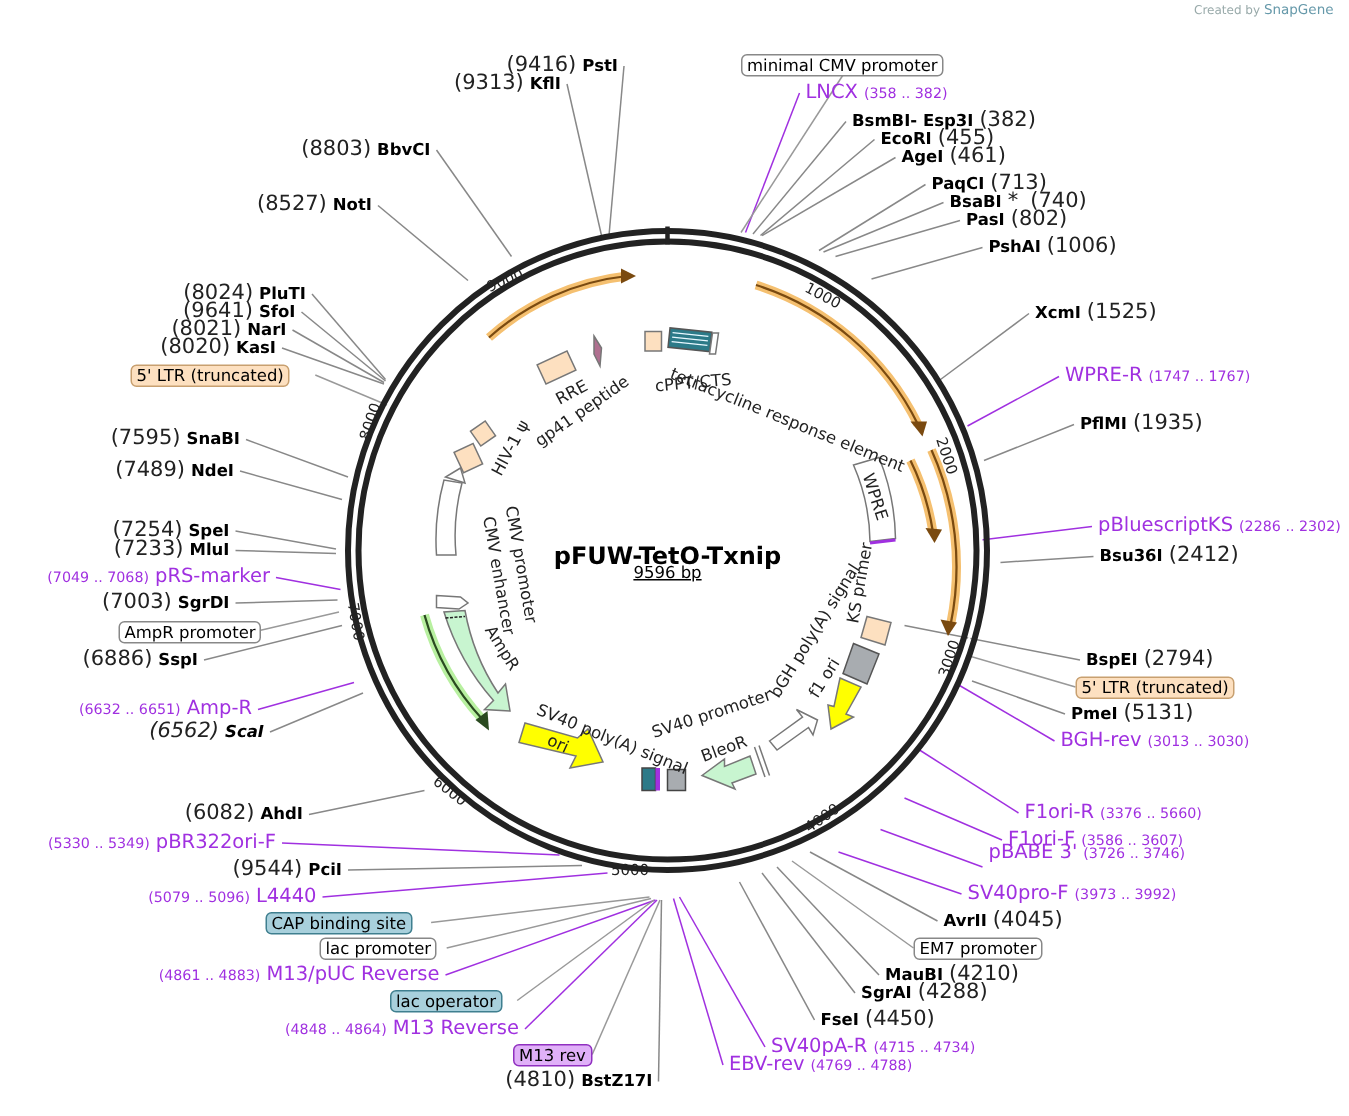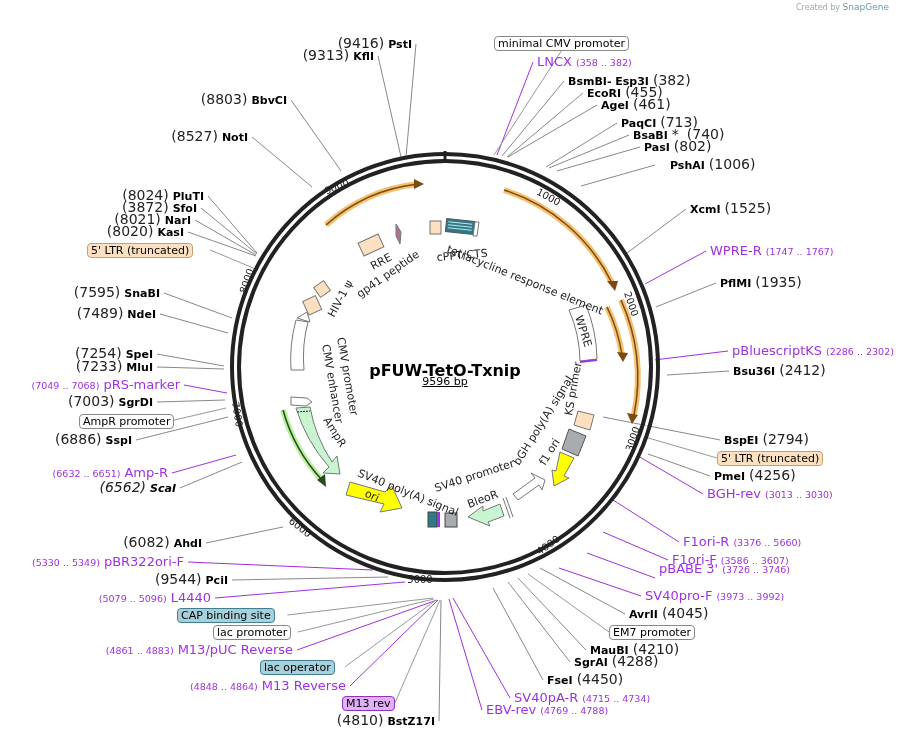--- a/index.html
+++ b/index.html
@@ -207,45 +207,45 @@
 
 <div class="center-title">pFUW-TetO-Txnip</div>
 <div class="center-bp">9596 bp</div>
 
 <div id="labels">
     <div class="lbl" style="right: 487px; top: 37px;"><span class="enz-pos">(9416)</span><span class="enz-name">PstI</span></div>
     <div class="lbl" style="right: 525px; top: 49px;"><span class="enz-pos">(9313)</span><span class="enz-name">KflI</span></div>
     <div class="lbl" style="right: 612px; top: 93px;"><span class="enz-pos">(8803)</span><span class="enz-name">BbvCI</span></div>
     <div class="lbl" style="right: 651px; top: 130px;"><span class="enz-pos">(8527)</span><span class="enz-name">NotI</span></div>
     <div class="lbl" style="right: 695px; top: 189px;"><span class="enz-pos">(8024)</span><span class="enz-name">PluTI</span></div>
-    <div class="lbl" style="right: 702px; top: 201px;"><span class="enz-pos">(3872)</span><span class="enz-name">SfoI</span></div>
+    <div class="lbl" style="right: 702px; top: 201px;"><span class="enz-pos">(9641)</span><span class="enz-name">SfoI</span></div>
     <div class="lbl" style="right: 708px; top: 213px;"><span class="enz-pos">(8021)</span><span class="enz-name">NarI</span></div>
     <div class="lbl" style="right: 715px; top: 225px;"><span class="enz-pos">(8020)</span><span class="enz-name">KasI</span></div>
     <div class="lbl" style="right: 739px; top: 286px;"><span class="enz-pos">(7595)</span><span class="enz-name">SnaBI</span></div>
     <div class="lbl" style="right: 743px; top: 307px;"><span class="enz-pos">(7489)</span><span class="enz-name">NdeI</span></div>
     <div class="lbl" style="right: 746px; top: 347px;"><span class="enz-pos">(7254)</span><span class="enz-name">SpeI</span></div>
     <div class="lbl" style="right: 746px; top: 360px;"><span class="enz-pos">(7233)</span><span class="enz-name">MluI</span></div>
     <div class="lbl" style="right: 746px; top: 395px;"><span class="enz-pos">(7003)</span><span class="enz-name">SgrDI</span></div>
     <div class="lbl" style="right: 767px; top: 433px;"><span class="enz-pos">(6886)</span><span class="enz-name">SspI</span></div>
     <div class="lbl" style="right: 723px; top: 481px; font-style: italic;"><span class="enz-pos">(6562)</span><span class="enz-name">ScaI</span></div>
     <div class="lbl" style="right: 697px; top: 536px;"><span class="enz-pos">(6082)</span><span class="enz-name">AhdI</span></div>
     <div class="lbl" style="right: 671px; top: 573px;"><span class="enz-pos">(9544)</span><span class="enz-name">PciI</span></div>
     <div class="lbl" style="right: 464px; top: 714px;"><span class="enz-pos">(4810)</span><span class="enz-name">BstZ17I</span></div>
     <div class="lbl" style="left: 568px; top: 74px;"><span class="enz-name">BsmBI</span><span class="enz-name">- Esp3I</span><span class="enz-pos">(382)</span></div>
     <div class="lbl" style="left: 587px; top: 86px;"><span class="enz-name">EcoRI</span><span class="enz-pos">(455)</span></div>
     <div class="lbl" style="left: 601px; top: 98px;"><span class="enz-name">AgeI</span><span class="enz-pos">(461)</span></div>
     <div class="lbl" style="left: 621px; top: 116px;"><span class="enz-name">PaqCI</span><span class="enz-pos">(713)</span></div>
     <div class="lbl" style="left: 633px; top: 128px;"><span class="enz-name">BsaBI</span><span class="enz-pos">*</span><span class="enz-pos">(740)</span></div>
     <div class="lbl" style="left: 644px; top: 140px;"><span class="enz-name">PasI</span><span class="enz-pos">(802)</span></div>
-    <div class="lbl" style="left: 659px; top: 158px; margin-left: 11px;"><span class="enz-name">PshAI</span><span class="enz-pos">(1006)</span></div>
+    <div class="lbl" style="left: 659px; top: 158px;"><span class="enz-name">PshAI</span><span class="enz-pos">(1006)</span></div>
     <div class="lbl" style="left: 690px; top: 202px;"><span class="enz-name">XcmI</span><span class="enz-pos">(1525)</span></div>
     <div class="lbl" style="left: 720px; top: 276px;"><span class="enz-name">PflMI</span><span class="enz-pos">(1935)</span></div>
     <div class="lbl" style="left: 733px; top: 364px;"><span class="enz-name">Bsu36I</span><span class="enz-pos">(2412)</span></div>
     <div class="lbl" style="left: 724px; top: 433px;"><span class="enz-name">BspEI</span><span class="enz-pos">(2794)</span></div>
-    <div class="lbl" style="left: 714px; top: 469px;"><span class="enz-name">PmeI</span><span class="enz-pos">(4256)</span></div>
+    <div class="lbl" style="left: 714px; top: 469px;"><span class="enz-name">PmeI</span><span class="enz-pos">(5131)</span></div>
     <div class="lbl" style="left: 629px; top: 607px;"><span class="enz-name">AvrII</span><span class="enz-pos">(4045)</span></div>
     <div class="lbl" style="left: 590px; top: 643px;"><span class="enz-name">MauBI</span><span class="enz-pos">(4210)</span></div>
     <div class="lbl" style="left: 574px; top: 655px;"><span class="enz-name">SgrAI</span><span class="enz-pos">(4288)</span></div>
     <div class="lbl" style="left: 547px; top: 673px;"><span class="enz-name">FseI</span><span class="enz-pos">(4450)</span></div>
     <div class="lbl" style="left: 537px; top: 55px;"><span class="primer-name">LNCX</span><span class="primer-pos">(358 .. 382)</span></div>
     <div class="lbl" style="left: 710px; top: 244px;"><span class="primer-name">WPRE-R</span><span class="primer-pos">(1747 .. 1767)</span></div>
     <div class="lbl" style="left: 732px; top: 344px;"><span class="primer-name">pBluescriptKS</span><span class="primer-pos">(2286 .. 2302)</span></div>
     <div class="lbl" style="left: 707px; top: 487px;"><span class="primer-name">BGH-rev</span><span class="primer-pos">(3013 .. 3030)</span></div>
     <div class="lbl" style="left: 683px; top: 535px;"><span class="primer-name">F1ori-R</span><span class="primer-pos">(3376 .. 5660)</span></div>
     <div class="lbl" style="left: 672px; top: 553px; text-align: right;"><span class="primer-name">F1ori-F</span><span class="primer-pos">(3586 .. 3607)</span></div>

